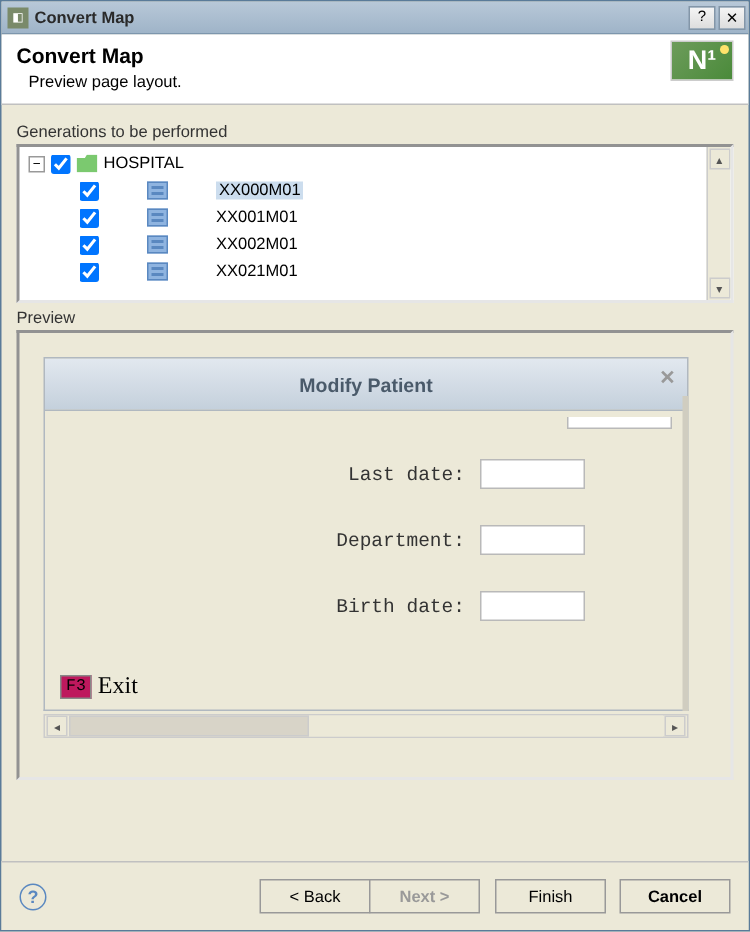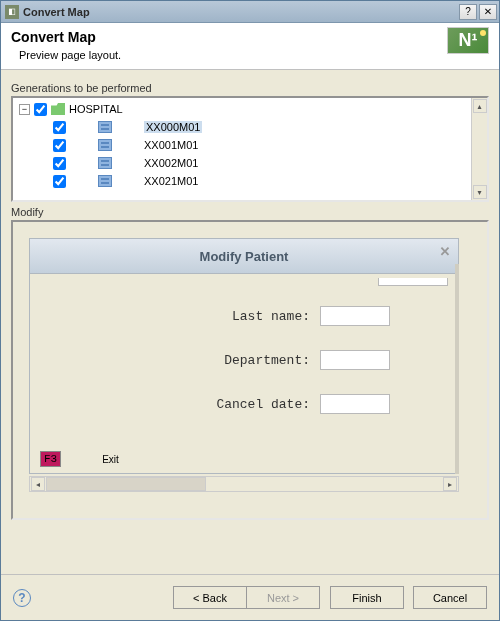--- a/index.html
+++ b/index.html
@@ -248,23 +248,22 @@
   }
   .f-key {
     display: inline-block;
     border: 1px solid #888;
     background: #be185d;
     padding: 1px 3px;
     font-family: "Courier New", monospace;
     font-size: 11px;
   }
   .f-label {
-    font-family: Liberation Sans, sans-serif;
-    font-size: 10px;
-    margin-left: 37px;
+    font-family: Liberation Serif, serif;
+    font-size: 16px;
   }
   .pv-hscroll {
     height: 16px;
     background: #ece9d8;
     border: 1px solid #ccc;
     border-top: 1px solid #ccc;
     display: flex;
     align-items: center;
     margin-top: 2px;
   }
@@ -304,21 +303,21 @@
     min-width: 74px;
     height: 23px;
     background: #ece9d8;
     border: 1px solid #999;
     font-size: 11px;
     padding: 0 8px;
     display: inline-flex;
     align-items: center; justify-content: center;
     cursor: default;
   }
-  .wiz-btn + .wiz-btn { margin-left: -1px; }
+  .wiz-btn + .wiz-btn { margin-left: -1px; font-weight: bold; }
   .wiz-btn.disabled { color: #999; }
 </style>
 </head>
 <body>
 
 <div class="titlebar">
   <span class="app-icon">◧</span>
   <span class="title-text">Convert Map</span>
   <span class="win-btn">?</span>
   <span class="win-btn">✕</span>
@@ -362,39 +361,39 @@
         <span class="tree-icon form-icon"></span>
         <span class="tree-label">XX021M01</span>
       </div>
     </div>
     <div class="tree-scroll">
       <div class="scroll-btn">▴</div>
       <div class="scroll-btn">▾</div>
     </div>
   </div>
 
-  <div class="section-label">Modify</div>
+  <div class="section-label">Preview</div>
   <div class="preview-box">
     <div class="preview-window">
       <div class="pv-title">
         <span>Modify Patient</span>
         <span class="pv-close">✕</span>
       </div>
       <div class="pv-body">
         <div class="pv-partial-field"></div>
         <div class="pv-form-row">
-          <div class="pv-label">Last name:</div>
+          <div class="pv-label">Last date:</div>
           <div class="pv-input"></div>
         </div>
         <div class="pv-form-row">
           <div class="pv-label">Department:</div>
           <div class="pv-input"></div>
         </div>
         <div class="pv-form-row">
-          <div class="pv-label">Cancel date:</div>
+          <div class="pv-label">Birth date:</div>
           <div class="pv-input"></div>
         </div>
         <div class="pv-footer">
           <span class="f-key">F3</span>
           <span class="f-label">Exit</span>
         </div>
       </div>
       <div class="pv-hscroll">
         <div class="scroll-btn">◂</div>
         <div class="track">

